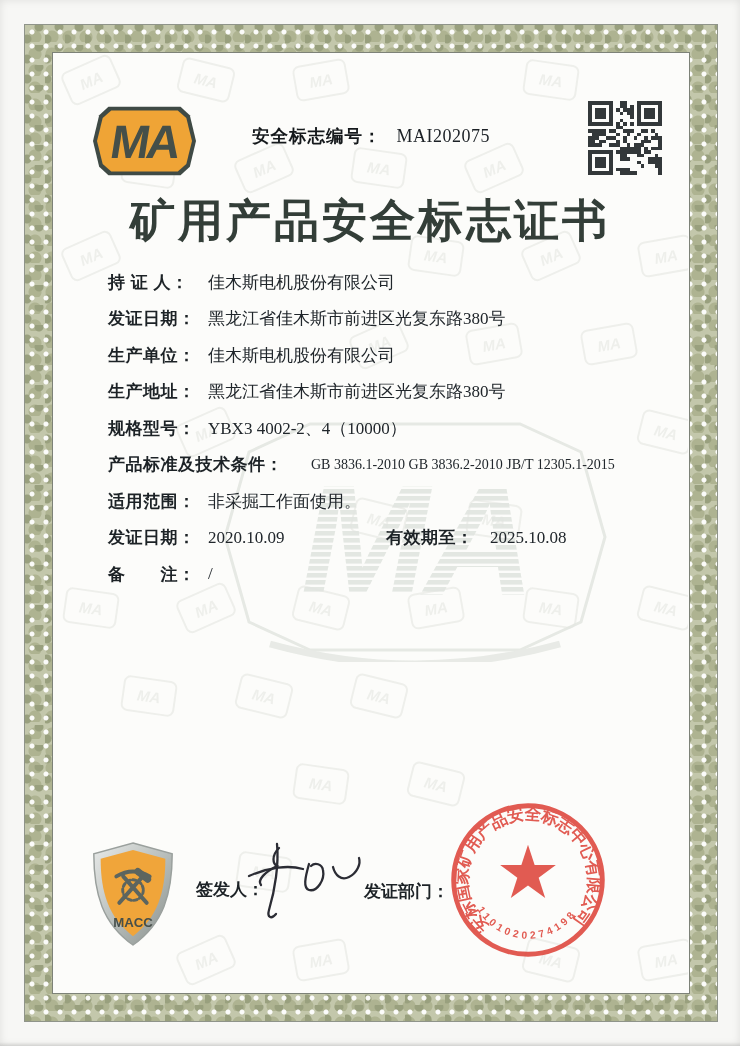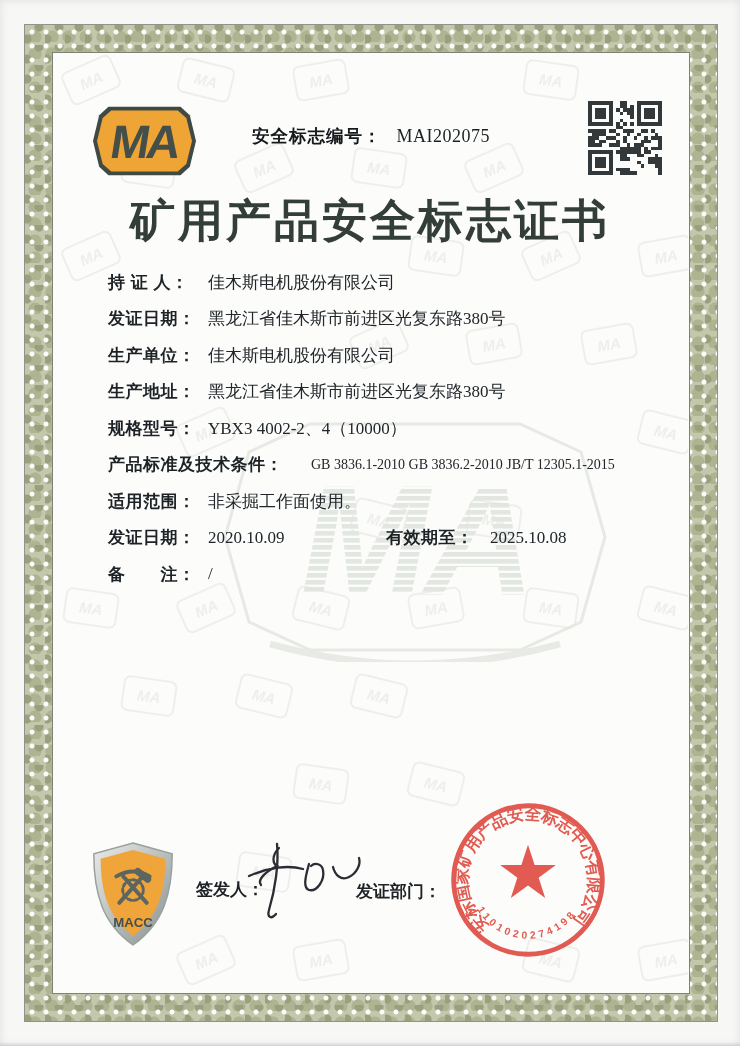--- a/index.html
+++ b/index.html
@@ -46,21 +46,21 @@
   .fvalue{font-family:"Liberation Serif",serif;font-size:17px;color:#20262b;white-space:nowrap;}
   .frow.wide .flabel{width:auto;margin-right:28px;}
   .frow.wide .fvalue{font-size:14px;}
   .fvalue.v1{flex:none;width:178px;}
   .flabel.l2{width:104px;}
   .statement{position:absolute;left:85px;top:692px;width:592px;
              font-family:"Liberation Serif",serif;font-size:16.5px;line-height:33px;
              color:#20262b;text-align:justify;text-indent:50px;margin:0;}
   .macc{position:absolute;left:84px;top:841px;}
   .sign-label{position:absolute;left:196px;top:878px;font-weight:bold;font-size:17px;color:#1c2226;}
-  .dept-label{position:absolute;left:356px;top:880px;font-weight:bold;font-size:17px;color:#1c2226;}
+  .dept-label{position:absolute;left:364px;top:880px;font-weight:bold;font-size:17px;color:#1c2226;}
   .signature{position:absolute;left:243px;top:840px;}
   .stamp{position:absolute;left:440px;top:792px;}
   .canvas::after{content:"";position:absolute;left:0;right:0;bottom:0;height:4px;
                  background:linear-gradient(rgba(0,0,0,0),rgba(0,0,0,.10));}
 </style>
 </head>
 <body>
 
 <div class="canvas">
   <div class="frame"></div>

